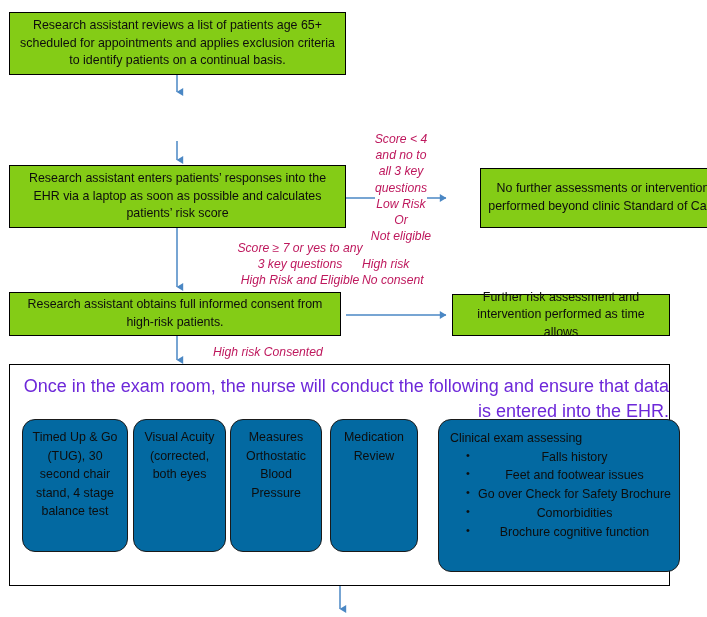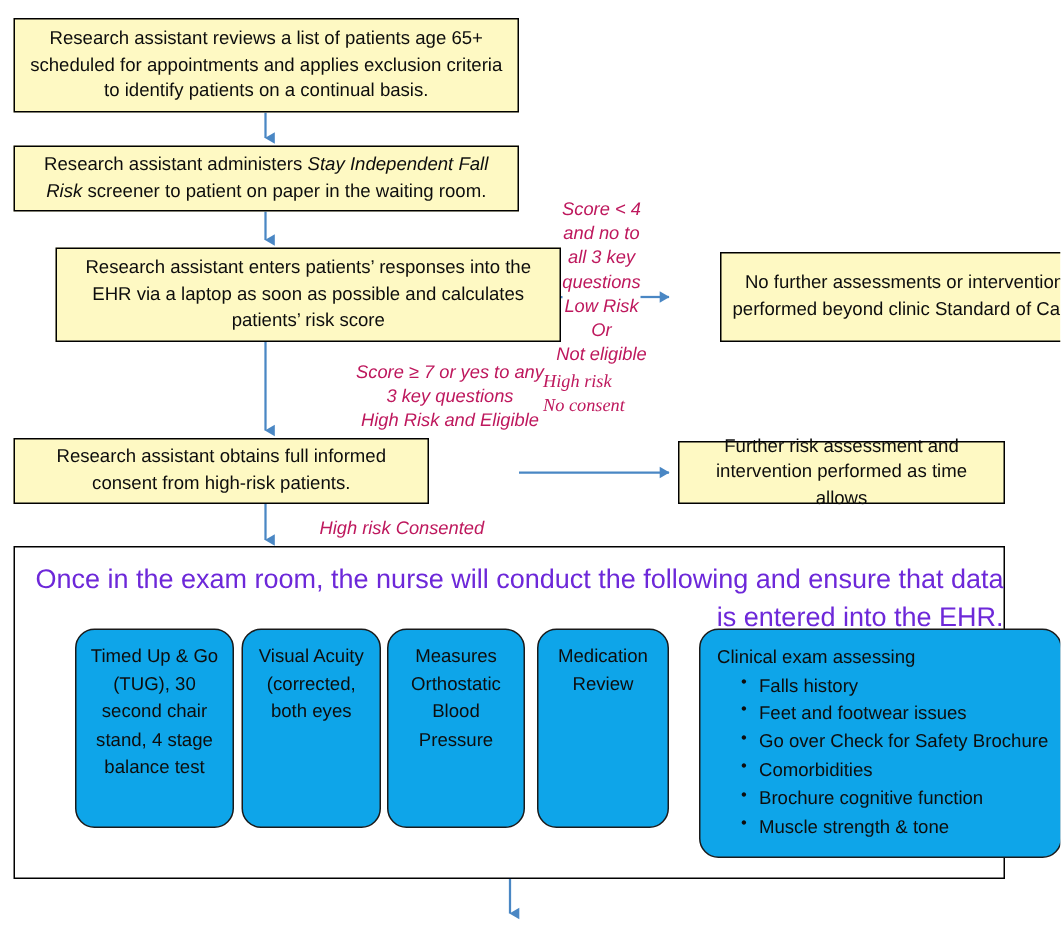--- a/index.html
+++ b/index.html
@@ -12,21 +12,21 @@
     width: 707px;
     height: 617px;
     background: #ffffff;
     font-family: "Liberation Sans", sans-serif;
     overflow: hidden;
   }
   .pbox {
     position: absolute;
     box-sizing: border-box;
     border: 1.4px solid #000000;
-    background: #fef9c3;
+    background: #84cc16;
     display: flex;
     align-items: center;
     text-align: center;
     color: #0d0d0d;
     font-size: 12.4px;
     line-height: 1.42;
     padding: 3px 7px;
   }
   .pbox span.t { display: block; }
   .ital { font-style: italic; }
@@ -45,36 +45,36 @@
     text-align: right;
     font-size: 18px;
     color: #6d28d9;
     line-height: 1.4;
   }
   .rbox {
     position: absolute;
     box-sizing: border-box;
     border: 1.3px solid #1a1a1a;
     border-radius: 13px;
-    background: #0ea5e9;
+    background: #0369a1;
     font-size: 12.4px;
     line-height: 1.5;
     color: #0d0d0d;
     text-align: center;
     padding: 8px 4px 4px 4px;
-    margin-left: 28px;
   }
   .rbox.left-align {
     text-align: left;
     padding: 9px 8px 6px 11px;
   }
   .rbox ul {
     margin: 0;
     padding: 0 0 0 16px;
     list-style: none;
+    text-align: center;
   }
   .rbox ul li {
     position: relative;
     margin: 0;
     padding-left: 12px;
     line-height: 1.52;
   }
   .rbox ul li:before {
     content: "\2022";
     position: absolute;
@@ -131,29 +131,26 @@
       <line x1="346" y1="315" x2="446" y2="315" marker-end="url(#arrowright)"></line>
 
       <line x1="340" y1="586" x2="340" y2="609" marker-end="url(#arrowdown)"></line>
     </g>
   </svg>
 
   <div class="pbox" style="left:9px; top:12px; width:337px; height:63px;">
     <span class="t">Research assistant reviews a list of patients age 65+ scheduled for appointments and applies exclusion criteria to identify patients on a continual basis.</span>
   </div>
 
-  <div class="pbox" style="left:9px; top:97px; width:337px; height:44px;">
-    <span class="t"><span>Research assistant administers </span><span class="ital">Stay Independent Fall Risk</span><span> screener to patient on paper in the waiting room.</span></span>
-  </div>
-
-  <div class="pbox" style="left:9px; top:165px; width:337px; height:63px;margin-left:28px;">
+
+  <div class="pbox" style="left:9px; top:165px; width:337px; height:63px;">
     <span class="t">Research assistant enters patients’ responses into the EHR via a laptop as soon as possible and calculates patients’ risk score</span>
   </div>
 
-  <div class="pbox" style="left:9px; top:292px; width:277px; height:44px;">
+  <div class="pbox" style="left:9px; top:292px; width:332px; height:44px;">
     <span class="t">Research assistant obtains full informed consent from high-risk patients.</span>
   </div>
 
   <div class="pbox" style="left:480px; top:168px; width:246px; height:60px;">
     <span class="t">No further assessments or intervention performed beyond clinic Standard of Care</span>
   </div>
 
   <div class="pbox" style="left:452px; top:294px; width:218px; height:42px;">
     <span class="t">Further risk assessment and intervention performed as time allows</span>
   </div>
@@ -163,21 +160,21 @@
 all 3 key
 questions
 Low Risk
 Or
 Not eligible</div>
 
   <div class="edge-label" style="left:188px; top:240px; width:224px;">Score ≥ 7 or yes to any
 3 key questions
 High Risk and Eligible</div>
 
-  <div class="edge-label tl" style="left:362px; top:246px; width:110px;font-family:Liberation Serif, serif;">High risk
+  <div class="edge-label tl" style="left:362px; top:256px; width:110px;">High risk
 No consent</div>
 
   <div class="edge-label tl" style="left:213px; top:344px; width:220px;">High risk Consented</div>
 
   <div class="container-box" style="left:9px; top:364px; width:661px; height:222px;">
     <div class="container-title">Once in the exam room, the nurse will conduct the following and ensure that data is entered into the EHR.</div>
   </div>
 
   <div class="rbox" style="left:22px; top:419px; width:106px; height:133px;">
     <span class="t">Timed Up &amp; Go (TUG), 30 second chair stand, 4 stage balance test</span>
@@ -196,17 +193,16 @@
   </div>
 
   <div class="rbox left-align" style="left:438px; top:419px; width:242px; height:153px;">
     <div>Clinical exam assessing</div>
     <ul>
       <li>Falls history</li>
       <li>Feet and footwear issues</li>
       <li>Go over Check for Safety Brochure</li>
       <li>Comorbidities</li>
       <li>Brochure cognitive function</li>
-      <li>Muscle strength &amp; tone</li>
     </ul>
   </div>
 
 </div>
 
 </body></html>

